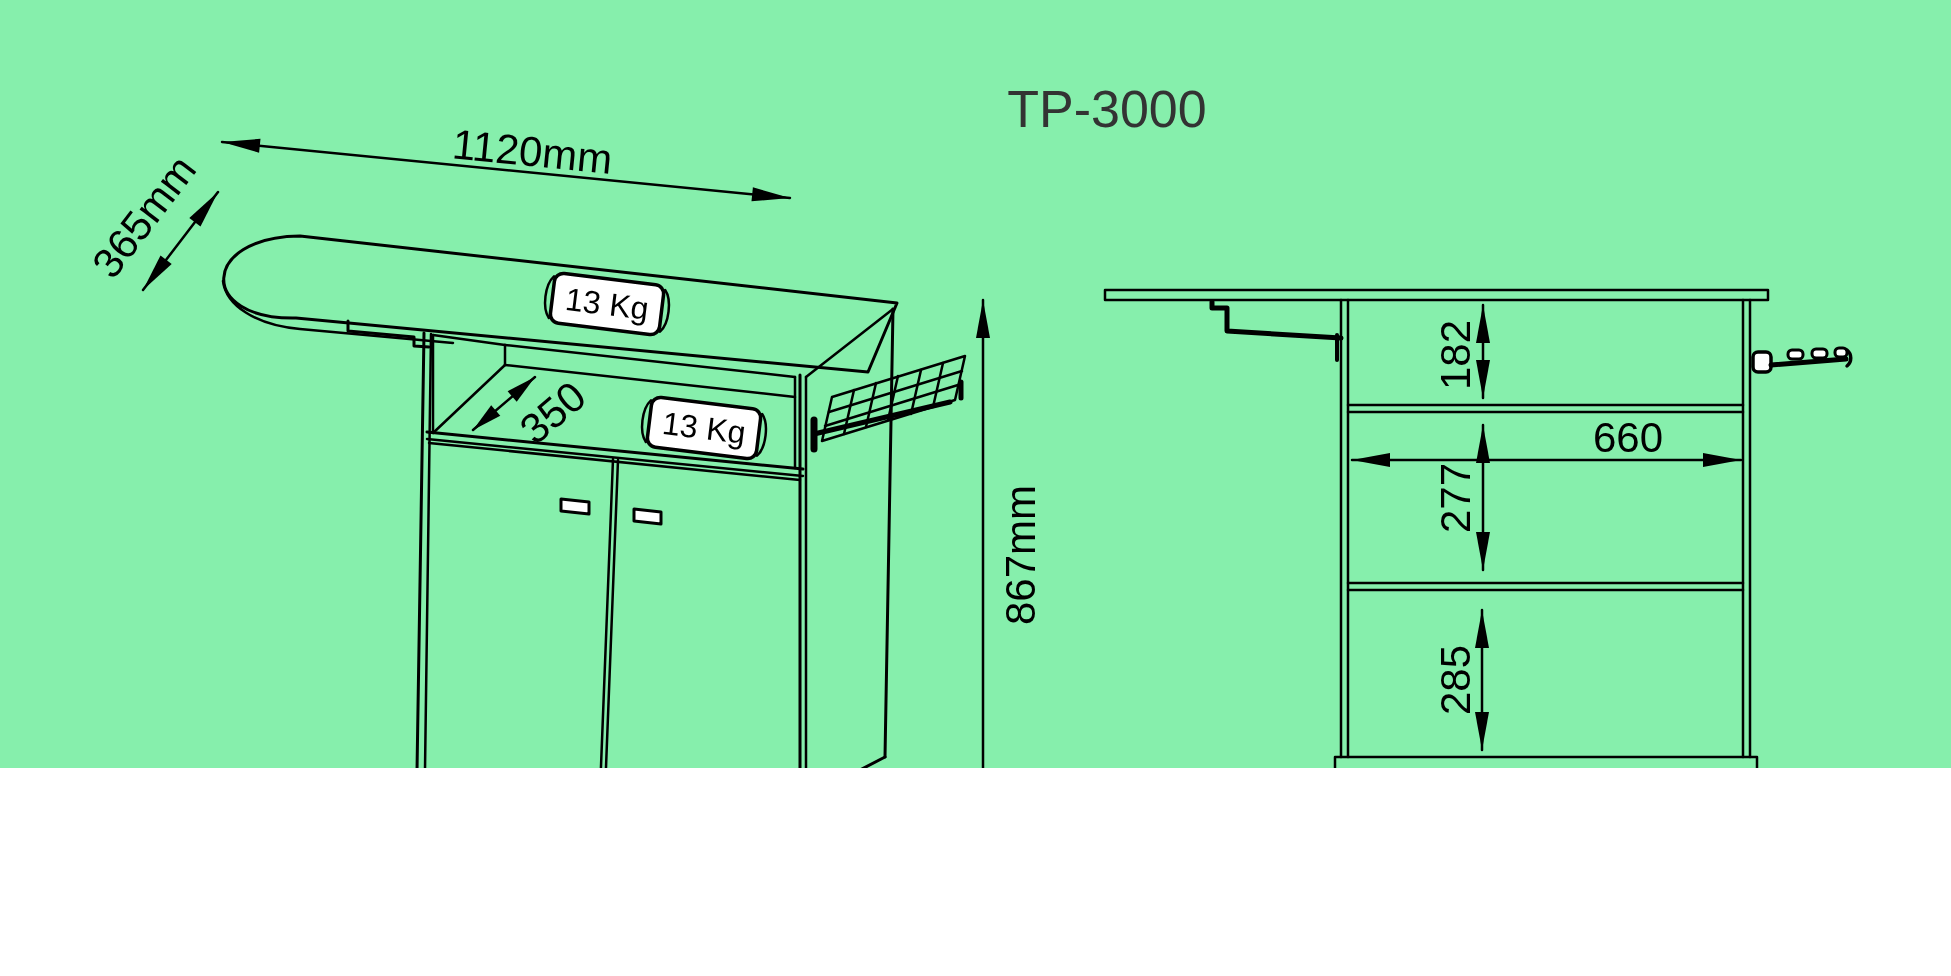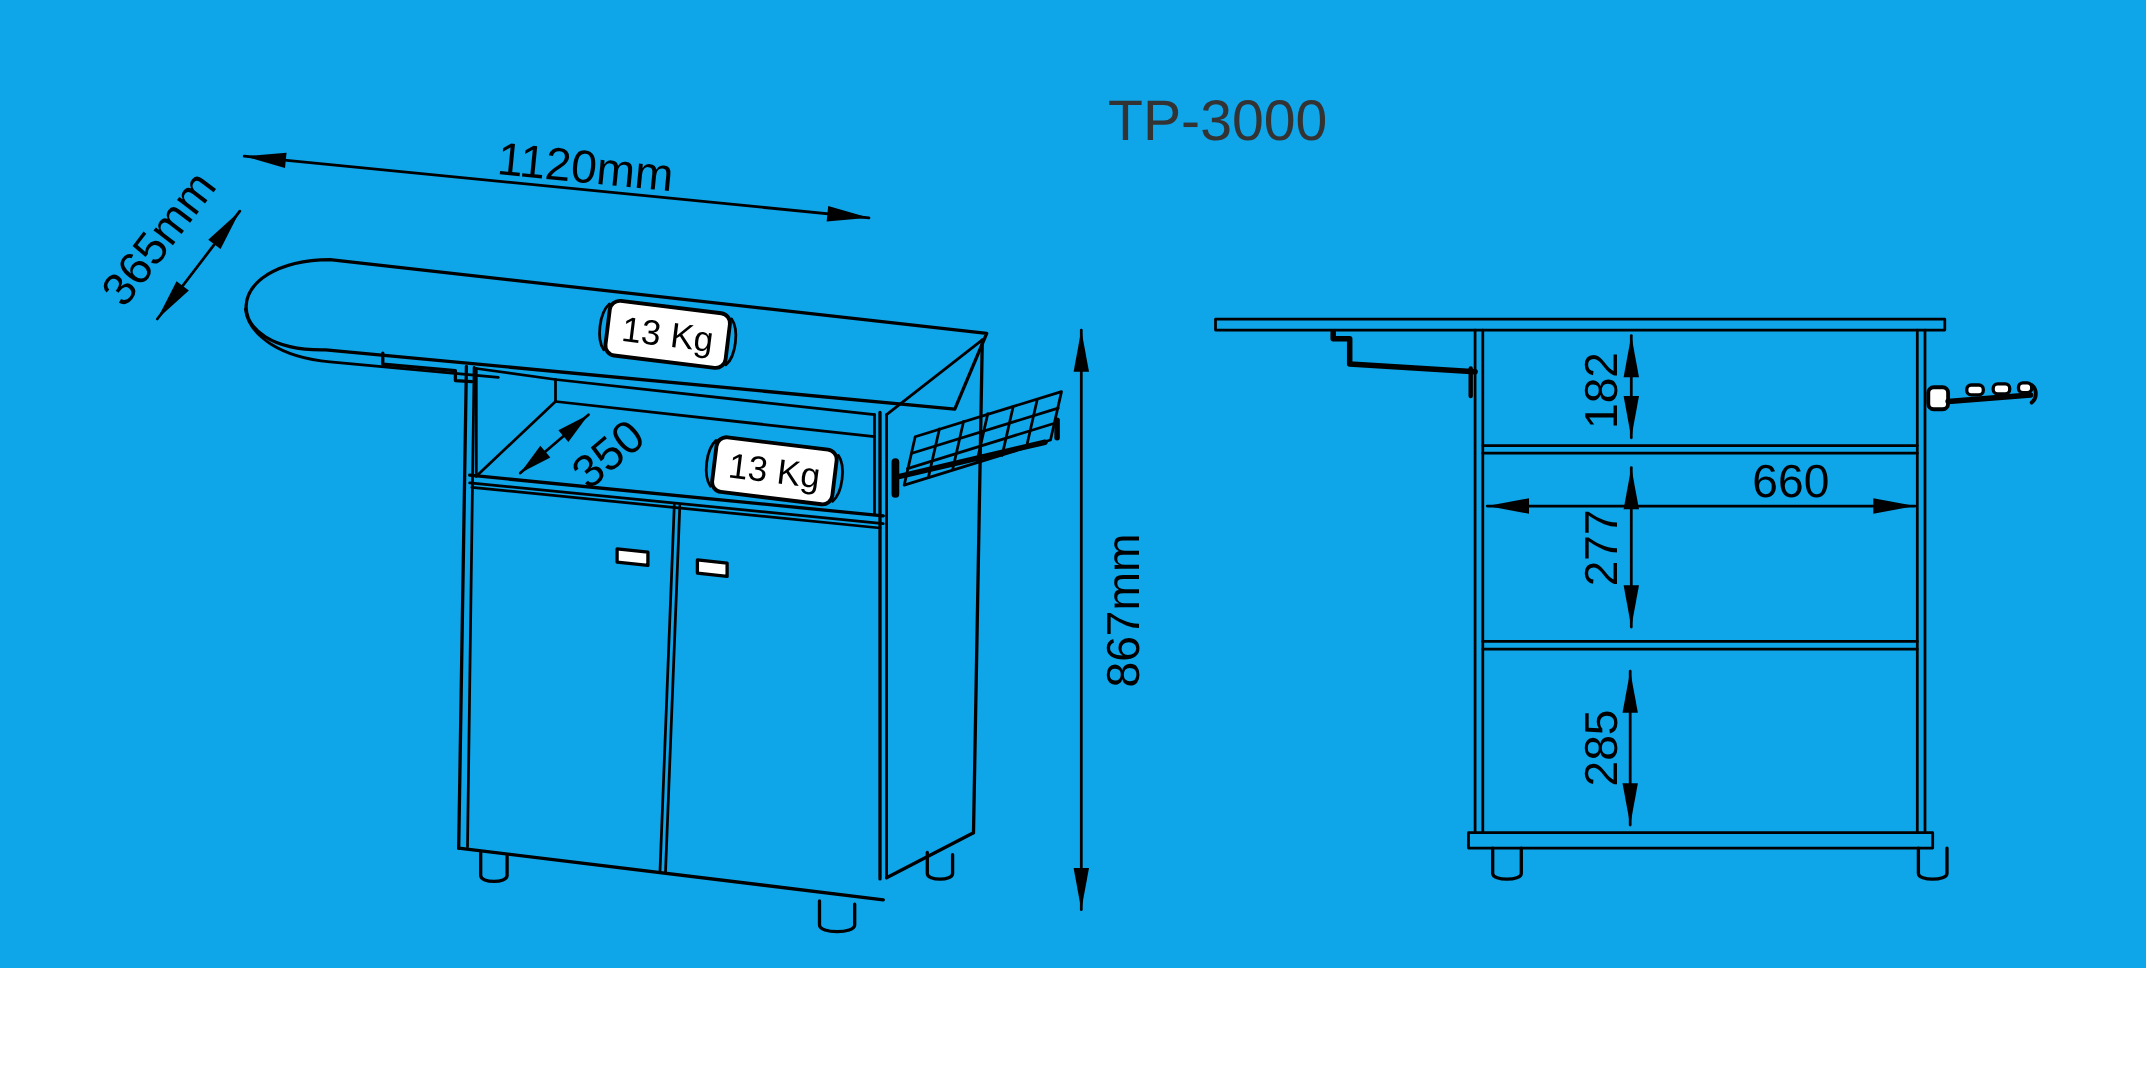--- a/index.html
+++ b/index.html
@@ -3,22 +3,22 @@
 <meta charset="utf-8">
 <style>
   html,body{
     margin:0;
     padding:0;
     background:#ffffff;
     font-family:"Liberation Sans", sans-serif;
   }
   .sheet{
     width:1951px;
-    height:880px;
-    background:#0ea5e9;
+    height:768px;
+    background:#86efac;
     position:relative;
     overflow:hidden;
   }
   svg{ display:block; }
   text{
     fill:#000000;
     font-family:"Liberation Sans", sans-serif;
   }
   .dim-text{ font-size:42px; }
   .sticker-text{ font-size:32px; }

